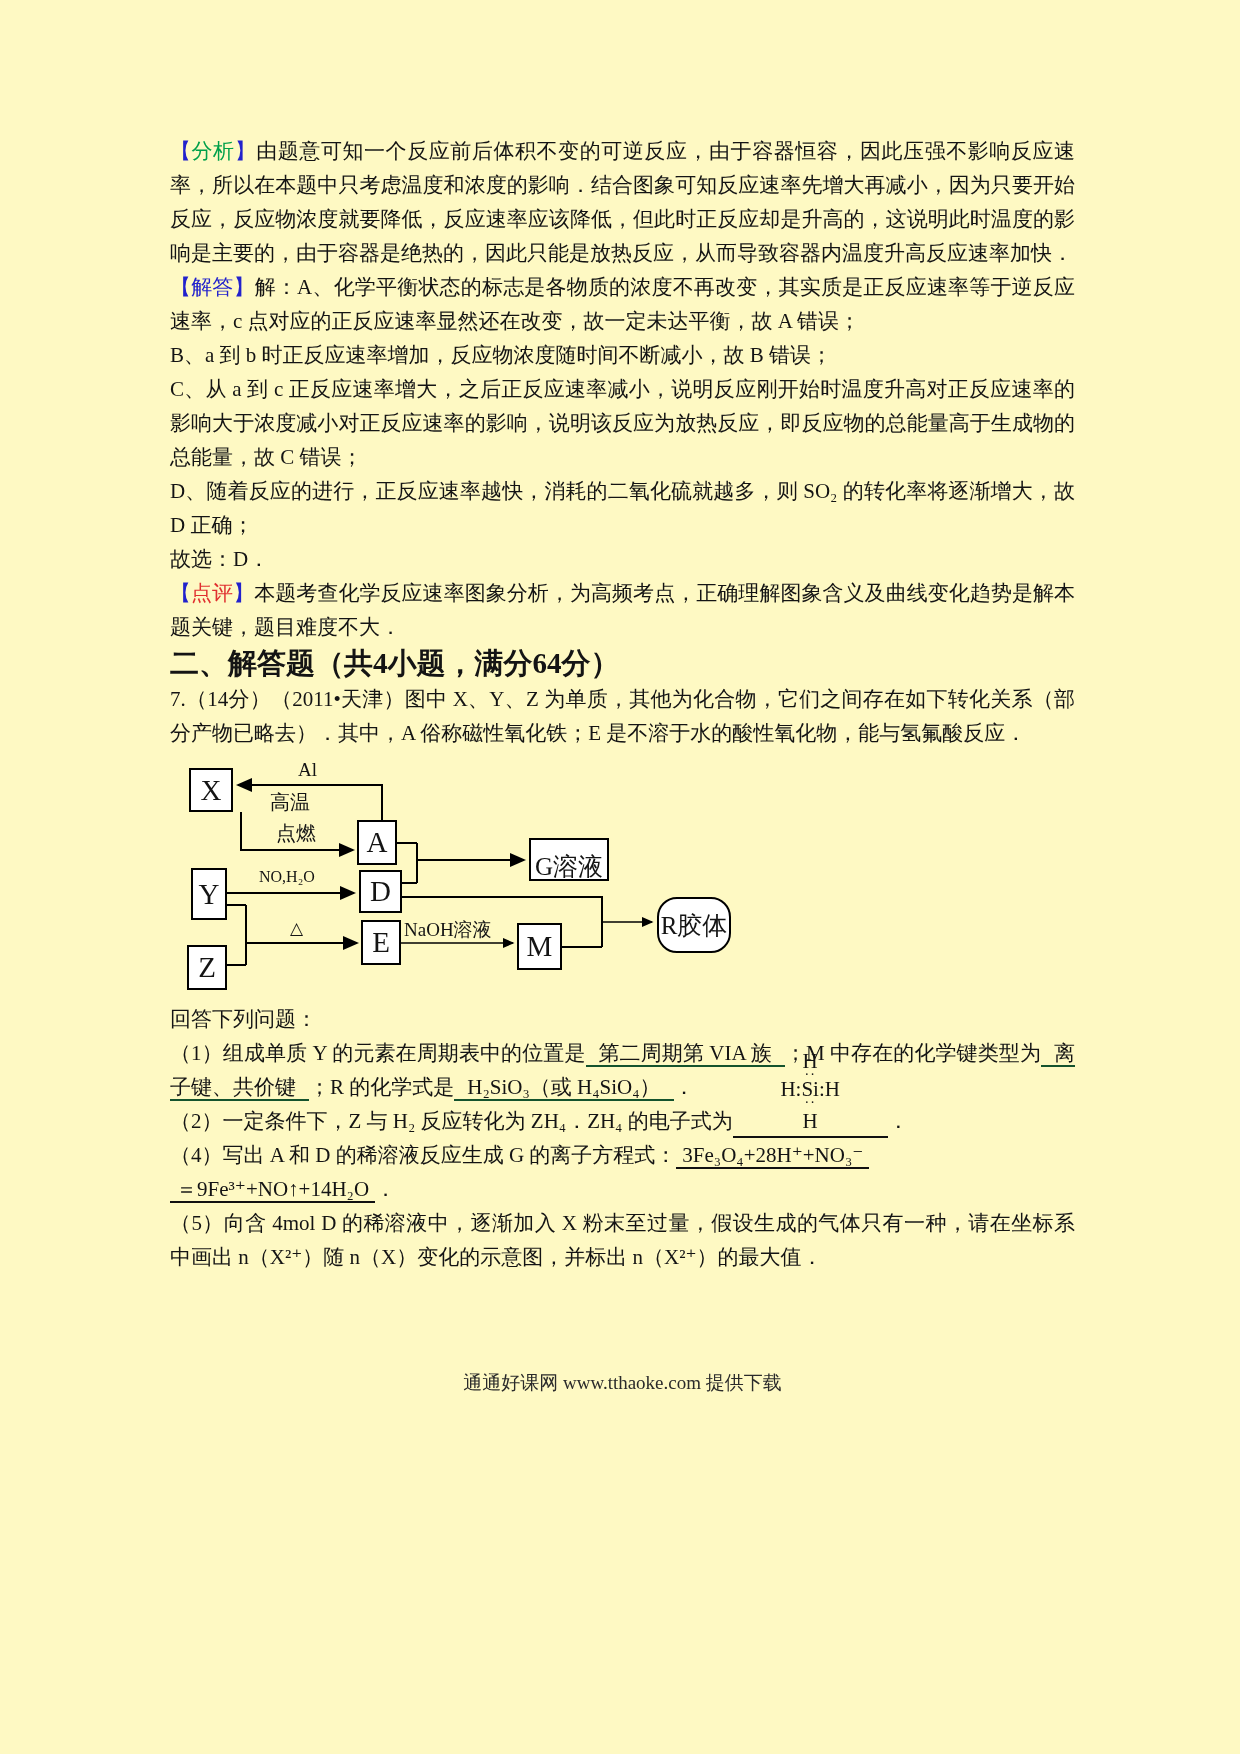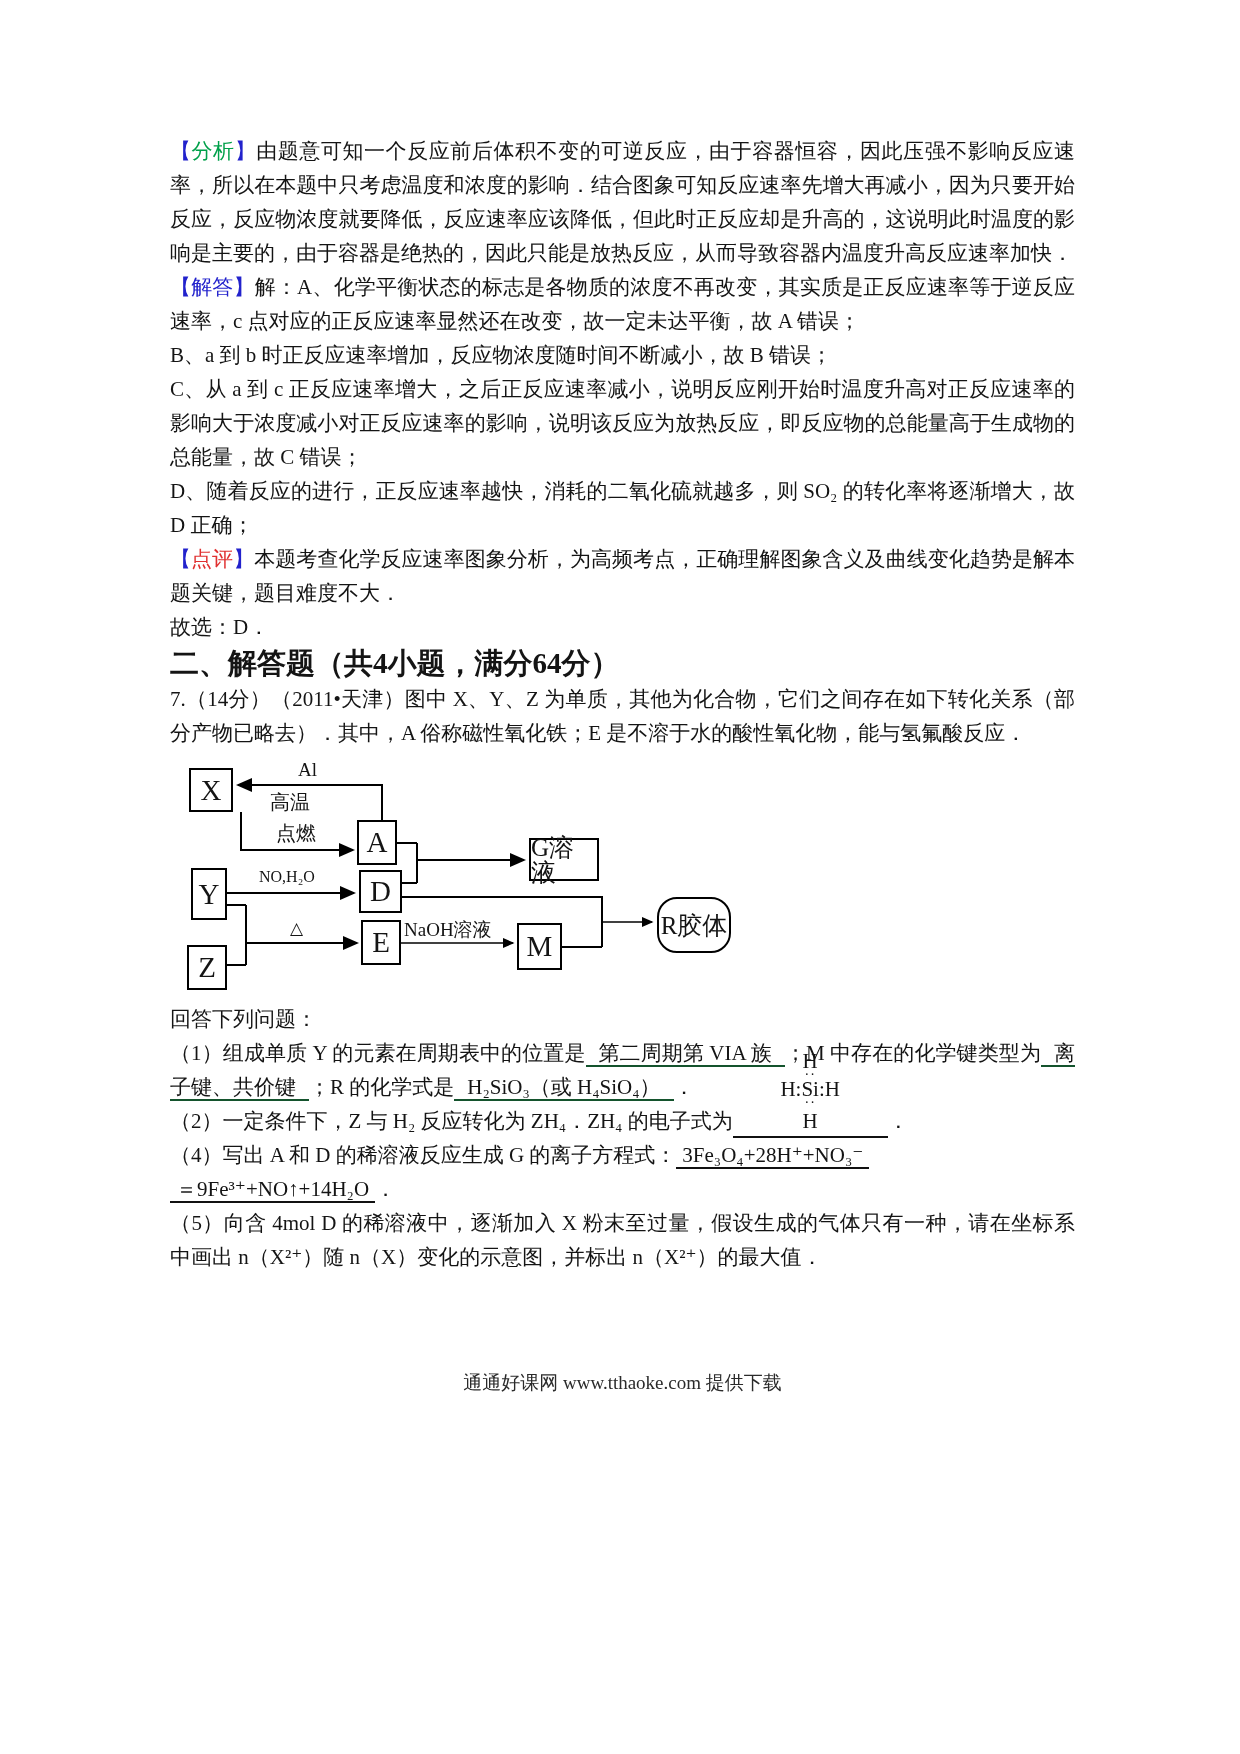--- a/index.html
+++ b/index.html
@@ -1,20 +1,20 @@
 <!DOCTYPE html>
 <html><head>
 <meta charset="utf-8">
 <style>
   html,body{margin:0;padding:0;background:#e8e8e8;}
   .page{
     position:relative;
     width:1240px;height:1754px;
     margin:0 auto;
-    background:#ffffff;
+    background:#fef9c3;
     box-sizing:border-box;
     padding:134px 165px 0 170px;
     font-family:"Liberation Serif","DejaVu Serif",serif;
     font-size:21px;line-height:34px;color:#141414;
     overflow:hidden;
   }
   p.para{margin:0;padding:0;text-align:justify;}
   .bracket{color:#2222cc;}
   .lbl-green{color:#00a04a;}
   .lbl-blue{color:#2222cc;}
@@ -57,23 +57,23 @@
   <p class="para"><span class="bracket">【</span><span class="lbl-green">分析</span><span class="bracket">】</span><span>由题意可知一个反应前后体积不变的可逆反应，由于容器恒容，因此压强不影响反应速率，所以在本题中只考虑温度和浓度的影响．结合图象可知反应速率先增大再减小，因为只要开始反应，反应物浓度就要降低，反应速率应该降低，但此时正反应却是升高的，这说明此时温度的影响是主要的，由于容器是绝热的，因此只能是放热反应，从而导致容器内温度升高反应速率加快．</span></p>
 
   <p class="para"><span class="lbl-blue">【</span><span class="lbl-blue">解答</span><span class="lbl-blue">】</span><span>解：A、化学平衡状态的标志是各物质的浓度不再改变，其实质是正反应速率等于逆反应速率，c 点对应的正反应速率显然还在改变，故一定未达平衡，故 A 错误；</span></p>
 
   <p class="para"><span>B、a 到 b 时正反应速率增加，反应物浓度随时间不断减小，故 B 错误；</span></p>
 
   <p class="para"><span>C、从 a 到 c 正反应速率增大，之后正反应速率减小，说明反应刚开始时温度升高对正反应速率的影响大于浓度减小对正反应速率的影响，说明该反应为放热反应，即反应物的总能量高于生成物的总能量，故 C 错误；</span></p>
 
   <p class="para"><span>D、随着反应的进行，正反应速率越快，消耗的二氧化硫就越多，则 SO₂ 的转化率将逐渐增大，故 D 正确；</span></p>
 
+  <p class="para"><span>故选：D．</span></p>
+
   <p class="para"><span class="bracket">【</span><span class="lbl-red">点评</span><span class="bracket">】</span><span>本题考查化学反应速率图象分析，为高频考点，正确理解图象含义及曲线变化趋势是解本题关键，题目难度不大．</span></p>
-
-  <p class="para"><span>故选：D．</span></p>
 
   <p class="para sec-header"><span>二、解答题（共4小题，满分64分）</span></p>
 
   <p class="para q7-intro"><span>7.（14分）（2011•天津）图中 X、Y、Z 为单质，其他为化合物，它们之间存在如下转化关系（部分产物已略去）．其中，A 俗称磁性氧化铁；E 是不溶于水的酸性氧化物，能与氢氟酸反应．</span></p>
 
   <div class="diagram">
     <svg width="610" height="242" viewBox="0 0 610 242">
       <defs>
         <marker id="arw" markerWidth="9" markerHeight="8" refX="7" refY="3.5" orient="auto">
           <path d="M0,0 L8,3.5 L0,7 Z" fill="#000"></path>
@@ -96,21 +96,21 @@
 
       <path d="M228,137 L428,137 L428,187 M388,187 L428,187" fill="none" stroke="#000" stroke-width="2"></path>
       <path d="M428,162 L478,162" fill="none" stroke="#000" stroke-width="1.5" marker-end="url(#arw)"></path>
     </svg>
     <div class="node" style="left:15px;top:8px;width:44px;height:44px;">
         <span>X</span>
       </div>
     <div class="node" style="left:183px;top:60px;width:40px;height:45px;">
         <span>A</span>
       </div>
-    <div class="node node-wide" style="left:355px;top:78px;width:70px;height:43px;">
+    <div class="node node-wide" style="left:355px;top:78px;width:80px;height:43px;align-items:flex-end;">
         <span>G溶液</span>
       </div>
     <div class="node" style="left:17px;top:108px;width:36px;height:52px;">
         <span>Y</span>
       </div>
     <div class="node" style="left:185px;top:110px;width:43px;height:43px;">
         <span>D</span>
       </div>
     <div class="node" style="left:13px;top:185px;width:40px;height:45px;">
         <span>Z</span>

